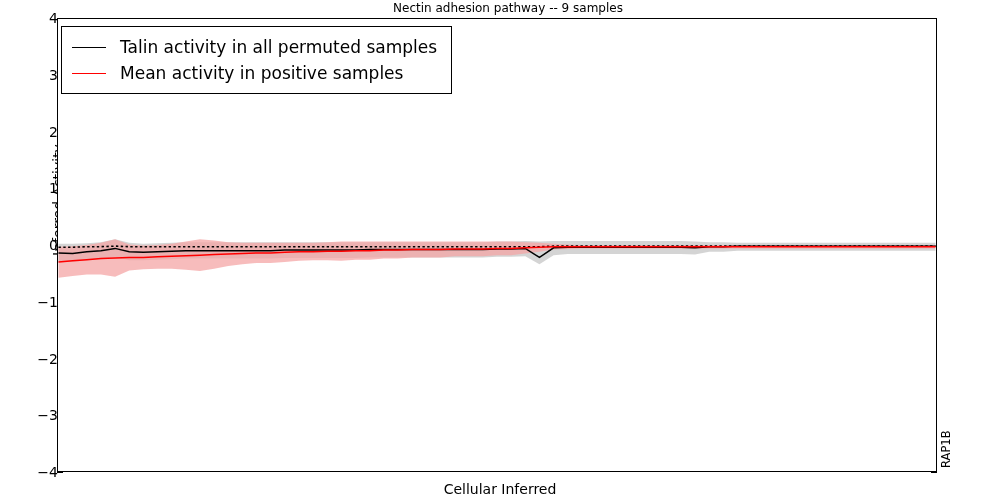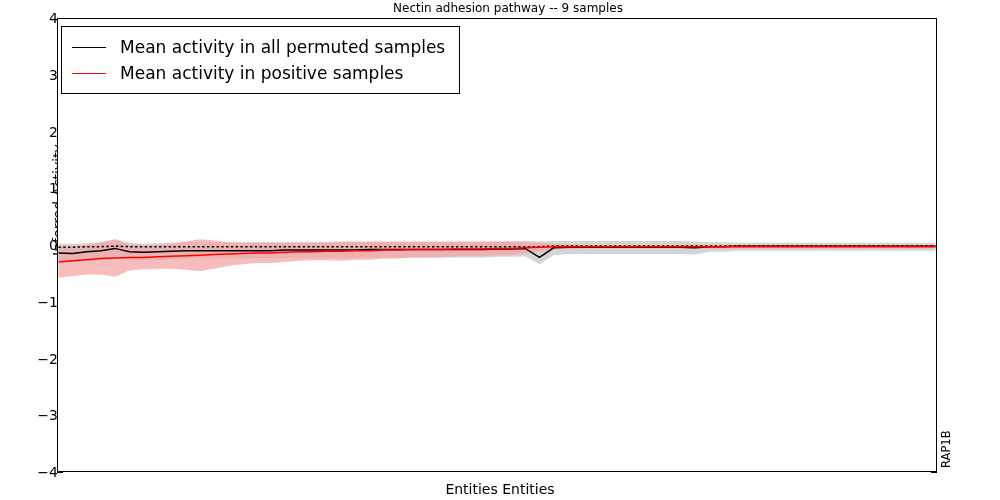--- a/index.html
+++ b/index.html
@@ -65,21 +65,21 @@
   .legend-text{font-size:17px;color:#000;white-space:nowrap;}
 </style>
 </head>
 <body>
 
 <div id="figure">
 
   <div id="chart-title">Nectin adhesion pathway -- 9 samples</div>
 
   <div id="y-axis-label">Inferred Activity</div>
-  <div id="x-axis-label">Entities Entities</div>
+  <div id="x-axis-label">Cellular Inferred</div>
 
   <div id="ytick-labels">
       <div class="ytick" style="top: 466px;">−4</div>
       <div class="ytick" style="top: 409.25px;">−3</div>
       <div class="ytick" style="top: 352.5px;">−2</div>
       <div class="ytick" style="top: 295.75px;">−1</div>
       <div class="ytick" style="top: 239px;">0</div>
       <div class="ytick" style="top: 182.25px;">1</div>
       <div class="ytick" style="top: 125.5px;">2</div>
       <div class="ytick" style="top: 68.75px;">3</div>
@@ -195,21 +195,21 @@
         <path d="M 0.50 228.70 L 14.68 228.13 L 28.85 227.00 L 43.03 224.73 L 57.21 221.33 L 71.39 226.43 L 85.56 227.57 L 99.74 227.00 L 113.92 225.87 L 128.10 223.60 L 142.27 221.33 L 156.45 222.46 L 170.63 224.16 L 184.81 224.73 L 198.98 224.73 L 213.16 224.73 L 227.34 224.73 L 241.52 224.73 L 255.69 224.73 L 269.87 224.16 L 284.05 223.60 L 298.23 223.60 L 312.40 223.60 L 326.58 223.60 L 340.76 223.60 L 354.94 223.60 L 369.11 223.60 L 383.29 223.60 L 397.47 223.60 L 411.65 223.60 L 425.82 223.60 L 440.00 223.60 L 454.18 223.60 L 468.35 224.16 L 482.53 224.73 L 496.71 225.87 L 510.89 226.43 L 525.06 227.00 L 539.24 227.00 L 553.42 227.00 L 567.60 227.00 L 581.77 227.00 L 595.95 227.00 L 610.13 227.00 L 624.31 227.00 L 638.48 227.00 L 652.66 227.00 L 666.84 227.00 L 681.02 227.00 L 695.19 227.00 L 709.37 227.00 L 723.55 227.00 L 737.73 227.00 L 751.90 227.00 L 766.08 227.00 L 780.26 227.00 L 794.44 227.00 L 808.61 227.00 L 822.79 227.00 L 836.97 227.00 L 851.15 227.00 L 865.32 227.00 L 879.50 227.00 L 879.50 230.41 L 865.32 230.41 L 851.15 230.41 L 836.97 230.41 L 822.79 230.41 L 808.61 230.41 L 794.44 230.41 L 780.26 230.41 L 766.08 230.41 L 751.90 230.41 L 737.73 230.41 L 723.55 230.41 L 709.37 230.41 L 695.19 230.41 L 681.02 230.41 L 666.84 230.41 L 652.66 230.41 L 638.48 230.41 L 624.31 230.41 L 610.13 230.41 L 595.95 230.41 L 581.77 230.41 L 567.60 230.41 L 553.42 230.41 L 539.24 230.41 L 525.06 230.41 L 510.89 230.97 L 496.71 231.54 L 482.53 233.81 L 468.35 235.51 L 454.18 237.22 L 440.00 237.22 L 425.82 238.35 L 411.65 238.35 L 397.47 238.35 L 383.29 239.49 L 369.11 239.49 L 354.94 239.49 L 340.76 240.62 L 326.58 240.62 L 312.40 241.75 L 298.23 241.75 L 284.05 242.89 L 269.87 242.32 L 255.69 242.32 L 241.52 242.89 L 227.34 244.02 L 213.16 245.16 L 198.98 245.16 L 184.81 246.29 L 170.63 248.00 L 156.45 250.84 L 142.27 253.10 L 128.10 251.97 L 113.92 250.84 L 99.74 250.84 L 85.56 251.40 L 71.39 252.54 L 57.21 258.78 L 43.03 256.51 L 28.85 256.51 L 14.68 258.21 L 0.50 259.91 Z" fill="#f4a6a6" fill-opacity="0.75" stroke="none"></path>
         <path d="M 0.50 234.94 L 14.68 235.51 L 28.85 233.81 L 43.03 232.68 L 57.21 230.41 L 71.39 233.81 L 85.56 234.38 L 99.74 233.81 L 113.92 233.24 L 128.10 232.68 L 142.27 232.68 L 156.45 232.68 L 170.63 232.68 L 184.81 232.68 L 198.98 232.68 L 213.16 232.68 L 227.34 232.11 L 241.52 232.11 L 255.69 232.11 L 269.87 232.11 L 284.05 232.11 L 298.23 232.11 L 312.40 231.54 L 326.58 231.54 L 340.76 231.54 L 354.94 231.54 L 369.11 231.54 L 383.29 231.54 L 397.47 231.54 L 411.65 231.54 L 425.82 231.54 L 440.00 230.97 L 454.18 230.97 L 468.35 230.41 L 482.53 239.49 L 496.71 229.84 L 510.89 229.27 L 525.06 229.27 L 539.24 229.27 L 553.42 229.27 L 567.60 229.27 L 581.77 229.27 L 595.95 229.27 L 610.13 229.27 L 624.31 229.27 L 638.48 229.84 L 652.66 228.70 L 666.84 228.70 L 681.02 228.13 L 695.19 228.13 L 709.37 228.13 L 723.55 228.13 L 737.73 228.13 L 751.90 228.13 L 766.08 228.13 L 780.26 228.13 L 794.44 228.13 L 808.61 228.13 L 822.79 228.13 L 836.97 228.13 L 851.15 228.13 L 865.32 228.13 L 879.50 228.13" fill="none" stroke="#000000" stroke-width="1.5"></path>
         <path d="M 0.50 229.27 L 14.68 229.27 L 28.85 228.70 L 43.03 228.70 L 57.21 228.13 L 71.39 228.70 L 85.56 228.70 L 99.74 228.70 L 113.92 228.70 L 128.10 228.70 L 142.27 228.70 L 156.45 228.70 L 170.63 228.70 L 184.81 228.70 L 198.98 228.70 L 213.16 228.70 L 227.34 228.70 L 241.52 228.70 L 255.69 228.70 L 269.87 228.70 L 284.05 228.70 L 298.23 228.70 L 312.40 228.70 L 326.58 228.70 L 340.76 228.70 L 354.94 228.70 L 369.11 228.70 L 383.29 228.70 L 397.47 228.70 L 411.65 228.70 L 425.82 228.70 L 440.00 228.70 L 454.18 228.70 L 468.35 228.70 L 482.53 228.70 L 496.71 228.13 L 510.89 228.13 L 525.06 228.13 L 539.24 228.13 L 553.42 228.13 L 567.60 228.13 L 581.77 228.13 L 595.95 228.13 L 610.13 228.13 L 624.31 228.13 L 638.48 228.13 L 652.66 228.13 L 666.84 228.13 L 681.02 228.13 L 695.19 228.13 L 709.37 228.13 L 723.55 228.13 L 737.73 228.13 L 751.90 228.13 L 766.08 228.13 L 780.26 228.13 L 794.44 228.13 L 808.61 228.13 L 822.79 228.13 L 836.97 228.13 L 851.15 228.13 L 865.32 228.13 L 879.50 228.13" fill="none" stroke="#000000" stroke-width="1.6" stroke-dasharray="2.4,2.4"></path>
         <path d="M 0.50 244.02 L 14.68 242.89 L 28.85 241.75 L 43.03 240.62 L 57.21 240.05 L 71.39 239.49 L 85.56 239.49 L 99.74 238.92 L 113.92 238.35 L 128.10 237.78 L 142.27 237.22 L 156.45 236.65 L 170.63 236.08 L 184.81 235.51 L 198.98 234.94 L 213.16 234.94 L 227.34 234.38 L 241.52 233.81 L 255.69 233.81 L 269.87 233.24 L 284.05 233.24 L 298.23 232.68 L 312.40 232.68 L 326.58 232.11 L 340.76 232.11 L 354.94 231.54 L 369.11 231.54 L 383.29 231.54 L 397.47 230.97 L 411.65 230.97 L 425.82 230.97 L 440.00 230.41 L 454.18 230.41 L 468.35 229.84 L 482.53 229.27 L 496.71 228.70 L 510.89 228.70 L 525.06 228.70 L 539.24 228.70 L 553.42 228.70 L 567.60 228.70 L 581.77 228.70 L 595.95 228.70 L 610.13 228.70 L 624.31 228.70 L 638.48 228.70 L 652.66 228.70 L 666.84 228.70 L 681.02 228.70 L 695.19 228.70 L 709.37 228.70 L 723.55 228.70 L 737.73 228.70 L 751.90 228.70 L 766.08 228.70 L 780.26 228.70 L 794.44 228.70 L 808.61 228.70 L 822.79 228.70 L 836.97 228.70 L 851.15 228.70 L 865.32 228.70 L 879.50 228.70" fill="none" stroke="#ff0000" stroke-width="1.5"></path>
       </svg>
   </div>
 
   <div id="legend">
     <div class="legend-row">
       <span class="legend-swatch" id="sw0" style="border-top-color: rgb(0, 0, 0);"></span>
-      <span class="legend-text">Mean activity in all permuted samples</span>
+      <span class="legend-text">Talin activity in all permuted samples</span>
     </div>
     <div class="legend-row">
       <span class="legend-swatch" id="sw1" style="border-top-color: rgb(255, 0, 0);"></span>
       <span class="legend-text">Mean activity in positive samples</span>
     </div>
   </div>
 
 </div>
 
 </body></html>

